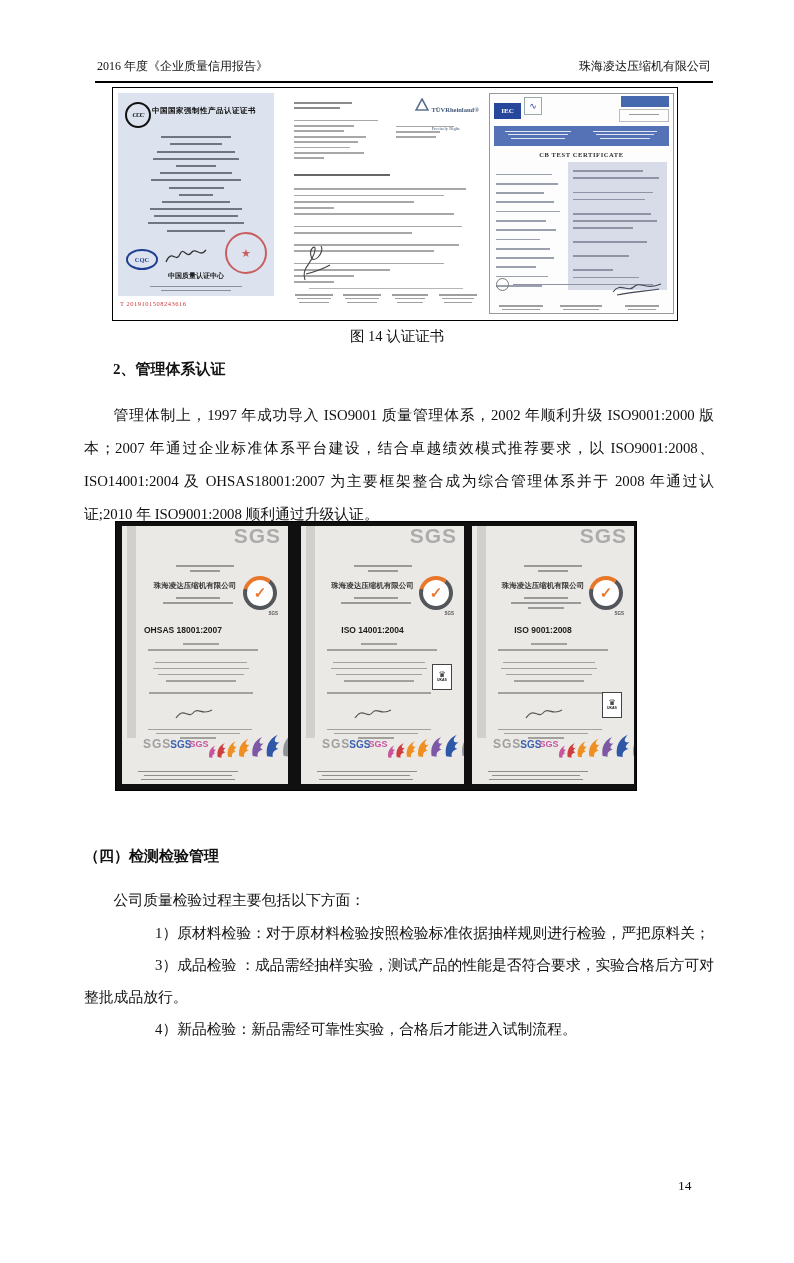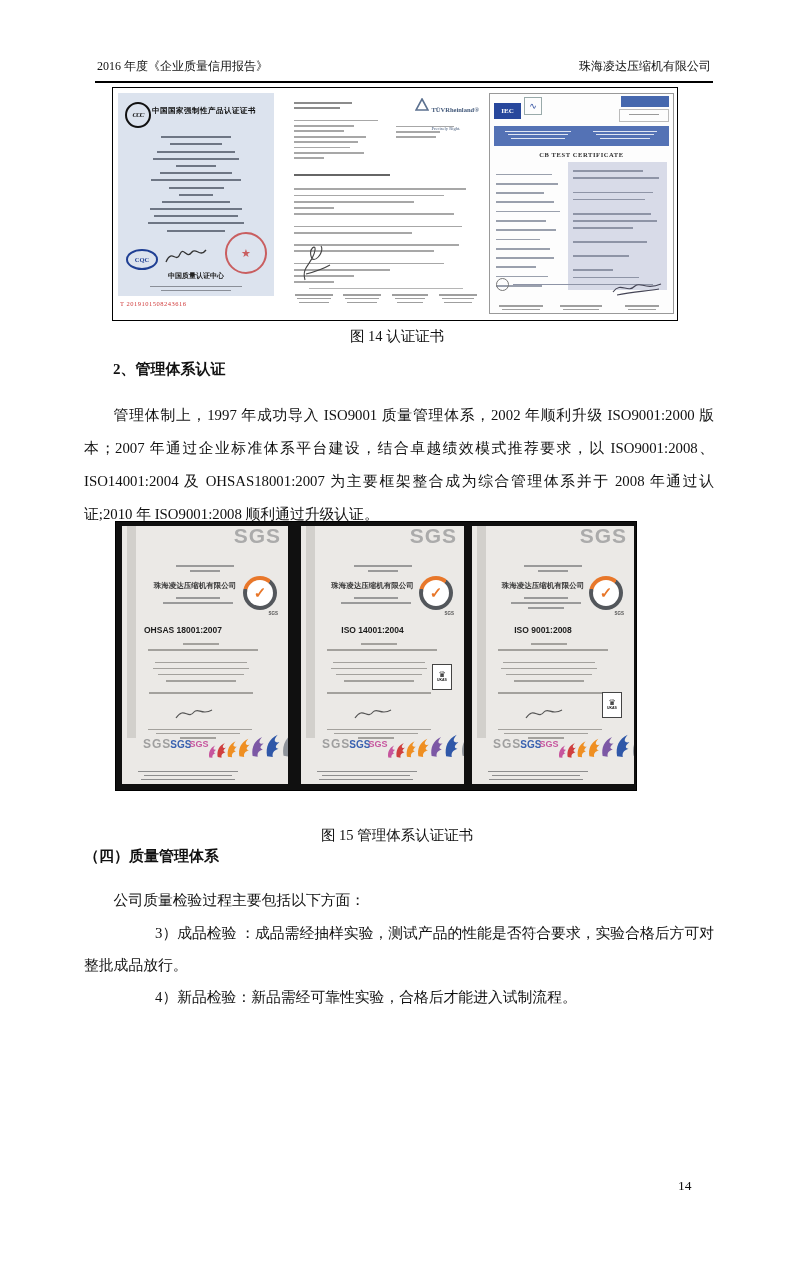--- a/index.html
+++ b/index.html
@@ -567,24 +567,24 @@
         </span>
       </div>
       <div class="s-addr">
           <div class="bar" style="width: 100px;"></div>
           <div class="bar" style="width: 88px;"></div>
           <div class="bar" style="width: 94px;"></div>
         </div>
     </div>
   </div>
 
-  <div class="caption cap15">图 15 管理体系认证证书</div>
-
-  <div class="h4">（四）质量管理体系</div>
+
+  <div class="h4">（四）检测检验管理</div>
   <div class="p4intro">公司质量检验过程主要包括以下方面：</div>
 
   <div class="items">
+    <p>1）原材料检验：对于原材料检验按照检验标准依据抽样规则进行检验，严把原料关；</p>
     <p>3）成品检验 ：成品需经抽样实验，测试产品的性能是否符合要求，实验合格后方可对整批成品放行。</p>
     <p>4）新品检验：新品需经可靠性实验，合格后才能进入试制流程。</p>
   </div>
 
   <div class="pagenum">14</div>
 </div>
 
 </body></html>

